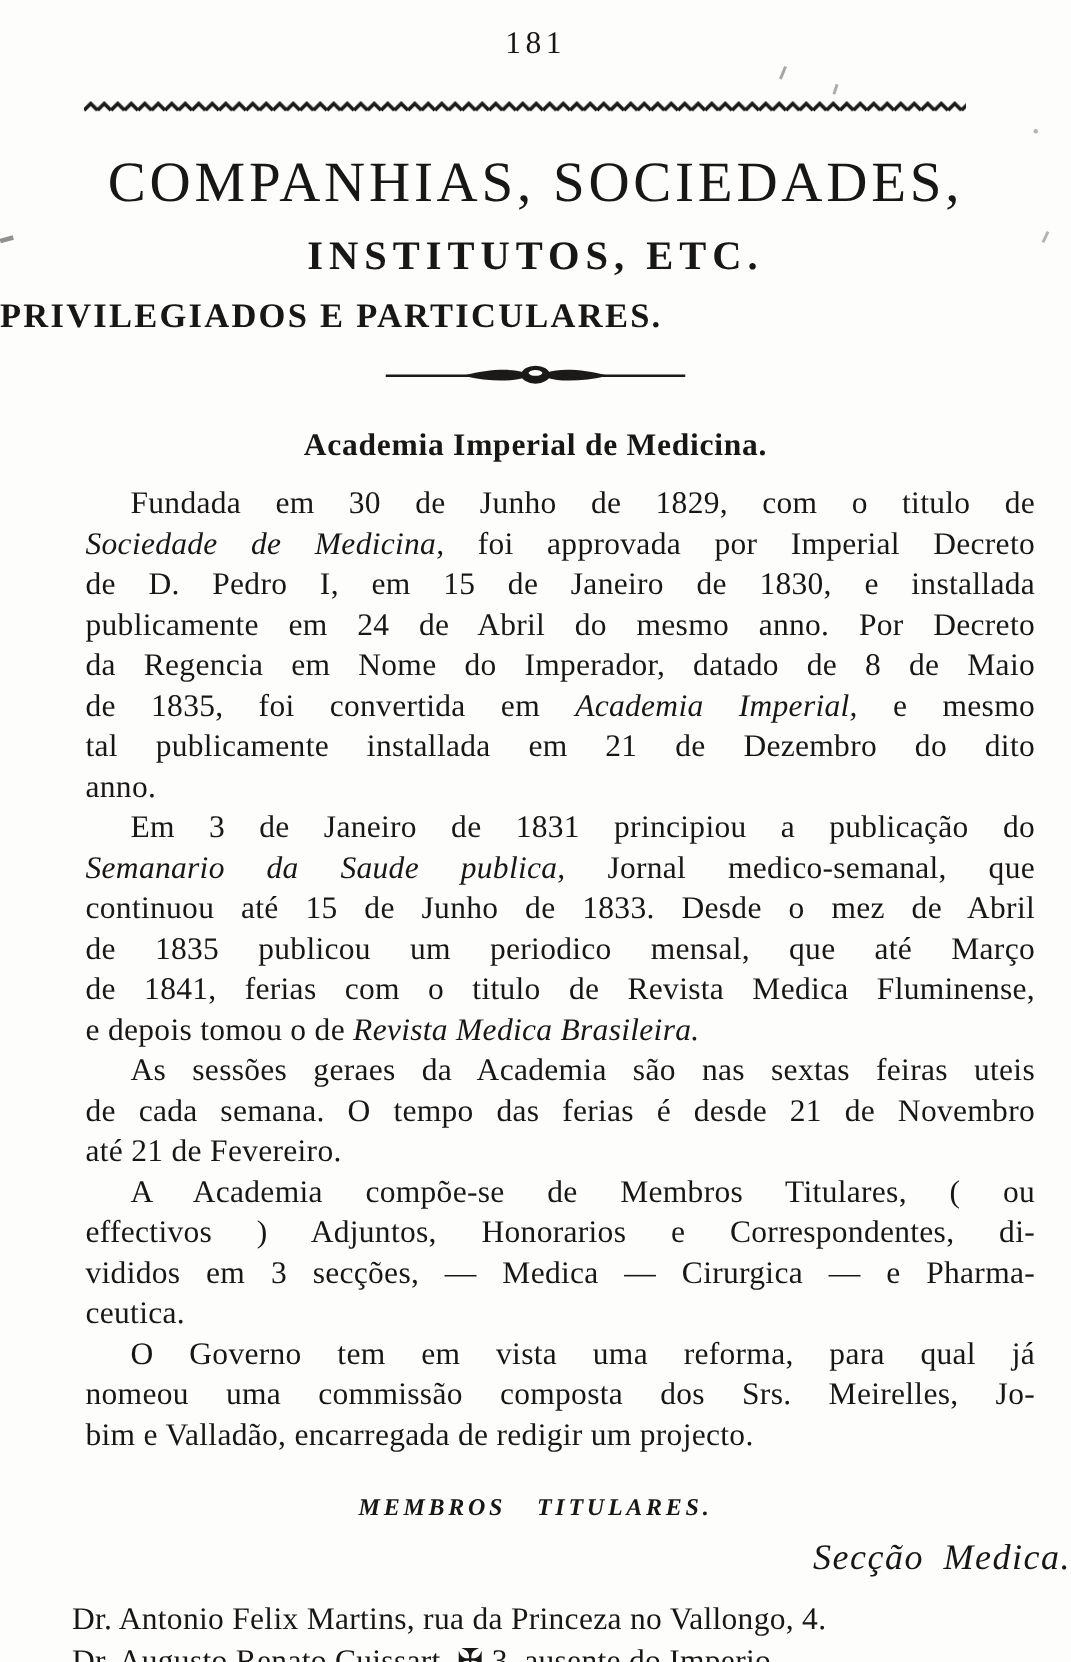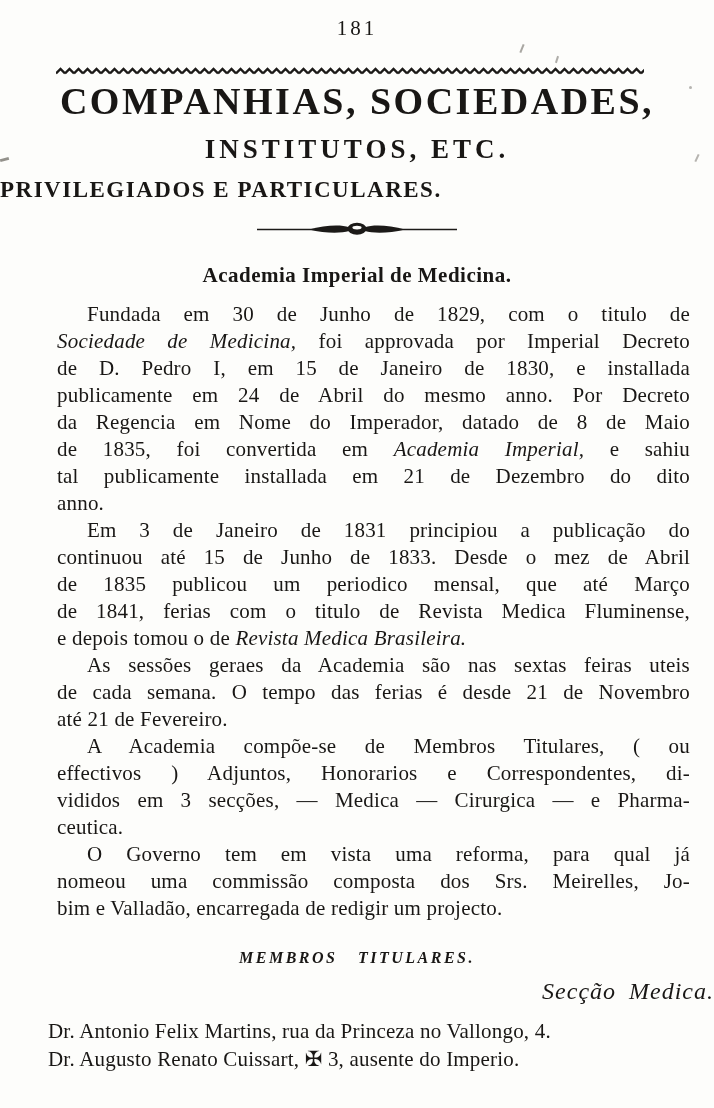--- a/index.html
+++ b/index.html
@@ -25,24 +25,24 @@
     font-size:21px;
     font-weight:400;
     letter-spacing:3px;
   }
   .wavy-rule{
     margin:26px 0 0 56px;
     width:588px;height:9px;
     line-height:0;
   }
   .main-title{
-    margin-top:6px;
+    margin-top:27px;
     text-align:center;
     font-size:38px;
-    font-weight:700;
+    font-weight:400;
     letter-spacing:2.5px;
     line-height:1.0;
   }
   .sub-title{
     margin-top:16px;
     text-align:center;
     font-size:27px;
     font-weight:700;
     letter-spacing:4px;
     line-height:1.0;
@@ -153,26 +153,27 @@
 
   <div class="section-heading">Academia Imperial de Medicina.</div>
 
   <div class="body-text">
       <div class="para">
         <div class="line indent"><span>Fundada em 30 de Junho de 1829, com o titulo de</span></div>
         <div class="line"><em>Sociedade de Medicina,</em><span> foi approvada por Imperial Decreto</span></div>
         <div class="line"><span>de D. Pedro I, em 15 de Janeiro de 1830, e installada</span></div>
         <div class="line"><span>publicamente em 24 de Abril do mesmo anno. Por Decreto</span></div>
         <div class="line"><span>da Regencia em Nome do Imperador, datado de 8 de Maio</span></div>
-        <div class="line"><span>de 1835, foi convertida em </span><em>Academia Imperial,</em><span> e sahiu</span></div>
+        <div class="line"><span>de 1835, foi convertida em </span><em>Academia Imperial,</em><span> e mesmo</span></div>
         <div class="line"><span>tal publicamente installada em 21 de Dezembro do dito</span></div>
         <div class="line last"><span>anno.</span></div>
       </div>
       <div class="para">
         <div class="line indent"><span>Em 3 de Janeiro de 1831 principiou a publicação do</span></div>
+        <div class="line"><em>Semanario da Saude publica,</em><span> Jornal medico-semanal, que</span></div>
         <div class="line"><span>continuou até 15 de Junho de 1833. Desde o mez de Abril</span></div>
         <div class="line"><span>de 1835 publicou um periodico mensal, que até Março</span></div>
         <div class="line"><span>de 1841, ferias com o titulo de Revista Medica Fluminense,</span></div>
         <div class="line last"><span>e depois tomou o de </span><em>Revista Medica Brasileira.</em></div>
       </div>
       <div class="para">
         <div class="line indent"><span>As sessões geraes da Academia são nas sextas feiras uteis</span></div>
         <div class="line"><span>de cada semana. O tempo das ferias é desde 21 de Novembro</span></div>
         <div class="line last"><span>até 21 de Fevereiro.</span></div>
       </div>

